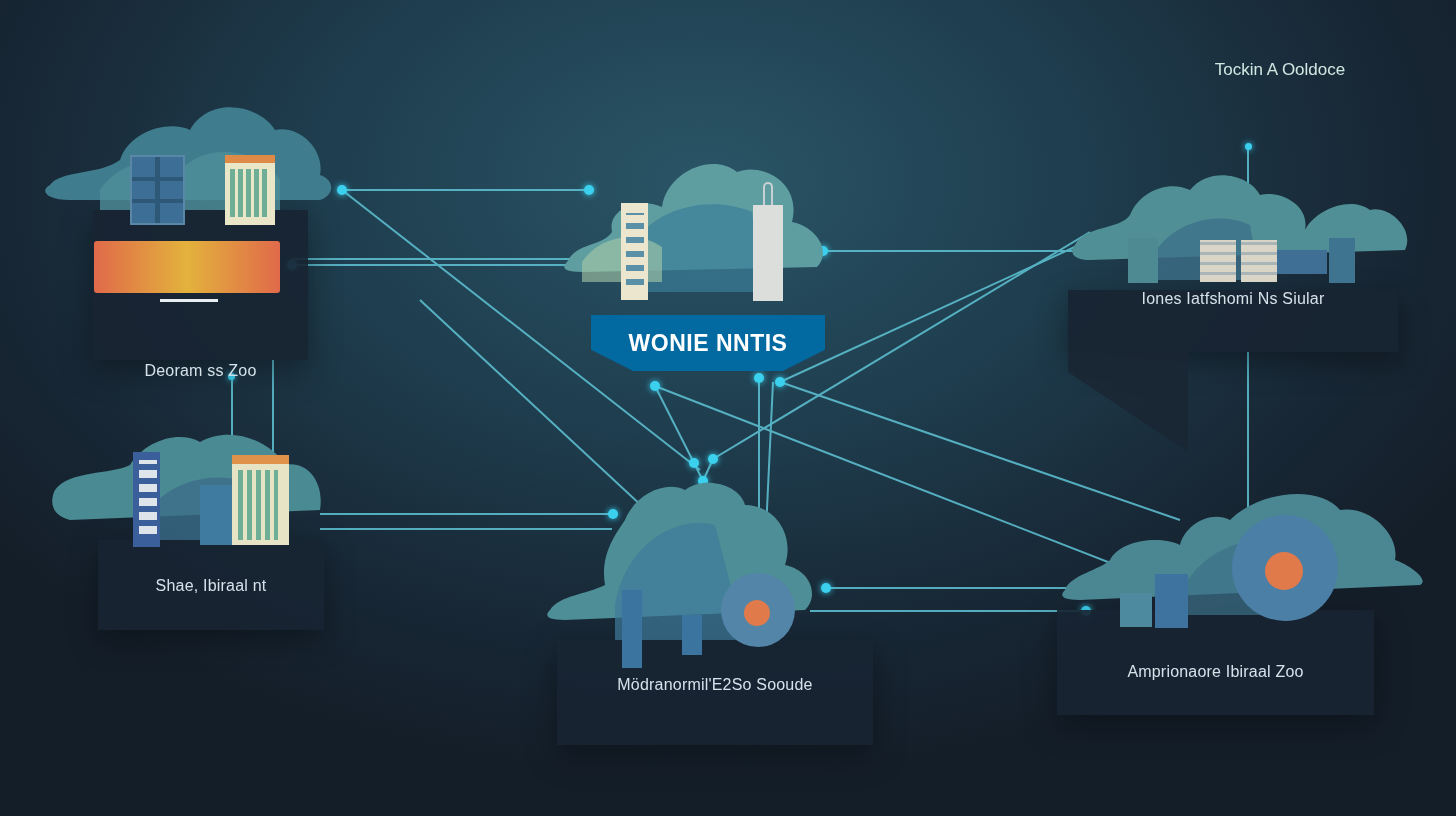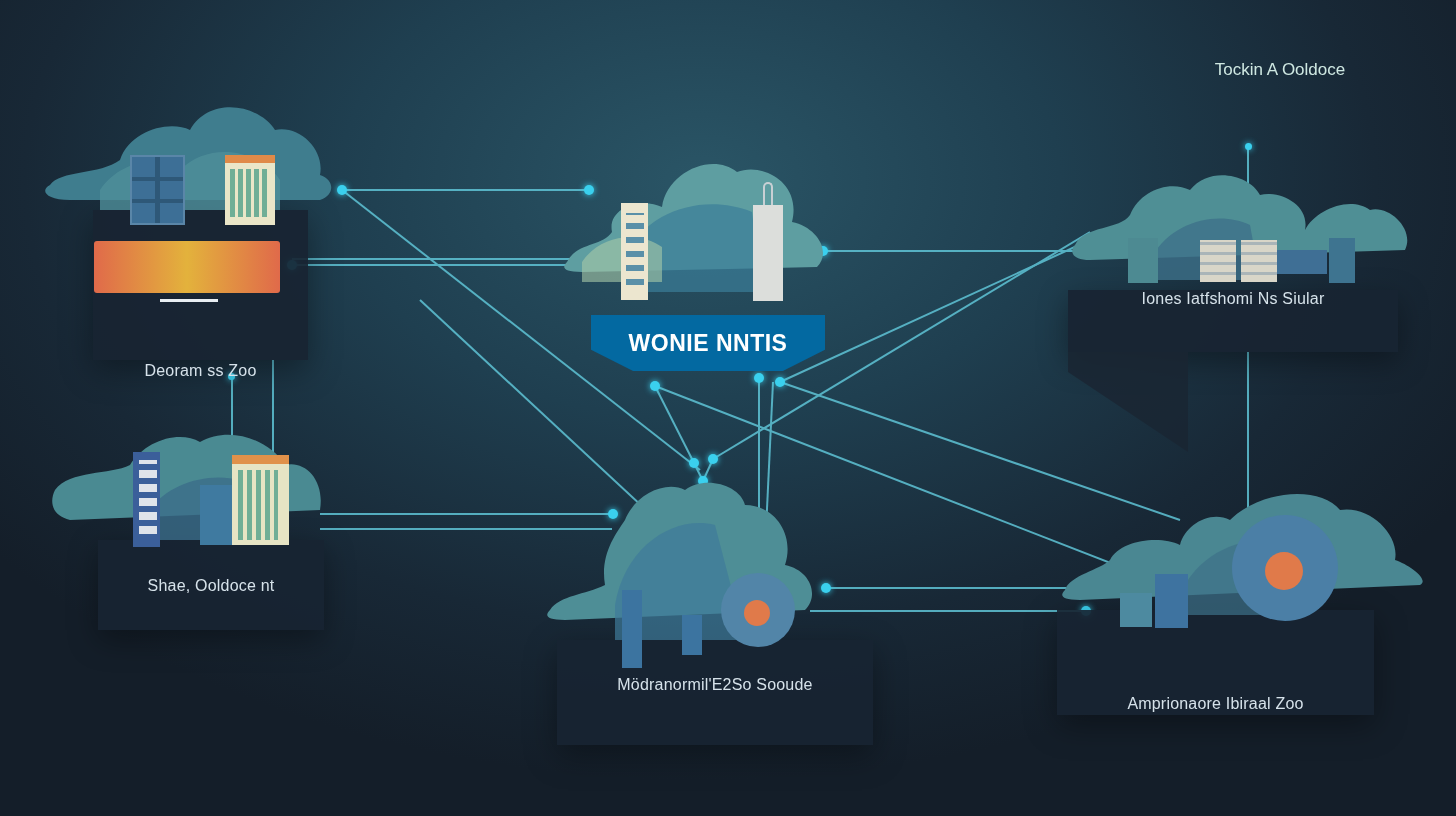--- a/index.html
+++ b/index.html
@@ -99,21 +99,21 @@
 <div class="panel" style="left:98px;top:540px;width:226px;height:90px;"></div>
 <svg class="cloud" style="left:50px;top:430px" width="280" height="115" viewBox="0 0 280 115">
   <path d="M5 60 C 20 40, 60 45, 80 35 C 95 10, 130 0, 150 12 C 180 -5, 220 10, 235 35 C 255 30, 275 50, 270 80 L 20 90 C 0 85, 0 70, 5 60 Z" fill="#4a8a92"></path>
   <path d="M90 100 C 100 60, 150 40, 190 50 L 200 110 L 90 110 Z" fill="#3b6d8a" opacity="0.8"></path>
 </svg>
 <div style="position:absolute;left:133px;top:452px;width:27px;height:95px;background:#3b5f9a;box-sizing:border-box;padding:8px 4px;
   background-image:repeating-linear-gradient(0deg, #3b5f9a 0 6px, #dfe3ea 6px 14px);background-size:18px 80px;background-position:6px 8px;background-repeat:no-repeat;"></div>
 <div style="position:absolute;left:200px;top:485px;width:32px;height:60px;background:#3f7aa0;"></div>
 <div style="position:absolute;left:232px;top:455px;width:57px;height:90px;background:#e6e4c4;border-top:9px solid #e0914a;box-sizing:border-box;
   background-image:repeating-linear-gradient(90deg, #6fae96 0 5px, #e6e4c4 5px 9px);background-size:40px 70px;background-position:6px 6px;background-repeat:no-repeat;"></div>
-<div class="label" style="left:98px;top:577px;width:226px;">Shae, Ooldoce nt</div>
+<div class="label" style="left:98px;top:577px;width:226px;">Shae, Ibiraal nt</div>
 
 <svg class="cloud" style="left:562px;top:152px" width="270" height="150" viewBox="0 0 270 150">
   <path d="M5 110 C 15 90, 40 95, 50 80 C 45 55, 80 45, 100 55 C 105 20, 150 0, 175 20 C 200 10, 240 30, 230 70 C 255 75, 270 100, 255 115 L 20 120 C 0 120, 0 115, 5 110 Z" fill="#5e9ea1"></path>
   <path d="M60 110 C 80 60, 140 40, 190 60 L 200 140 L 60 140 Z" fill="#3b7e98" opacity="0.7"></path>
   <path d="M20 110 C 40 80, 80 80, 100 95 L 100 130 L 20 130 Z" fill="#a8c9a8" opacity="0.6"></path>
 </svg>
 <div style="position:absolute;left:621px;top:203px;width:27px;height:97px;background:#ece6cf;
   background-image:repeating-linear-gradient(0deg, #ece6cf 0 8px, #5a90a8 8px 14px);background-size:18px 80px;background-position:5px 10px;background-repeat:no-repeat;"></div>
 <div style="position:absolute;left:753px;top:205px;width:30px;height:96px;background:#dcdedb;"></div>
 <div style="position:absolute;left:763px;top:182px;width:10px;height:23px;border:2px solid #c8d0d4;border-bottom:none;border-radius:5px 5px 0 0;box-sizing:border-box;"></div>
@@ -147,13 +147,13 @@
 
 <div class="panel" style="left:1057px;top:610px;width:317px;height:105px;"></div>
 <svg class="cloud" style="left:1060px;top:485px" width="370" height="140" viewBox="0 0 370 140">
   <path d="M5 105 C 10 90, 40 85, 50 75 C 60 55, 100 50, 120 60 C 125 40, 150 25, 170 35 C 200 5, 260 0, 280 25 C 310 20, 340 50, 335 75 C 350 80, 370 95, 360 100 L 20 115 C 0 115, 0 110, 5 105 Z" fill="#4a8792"></path>
   <path d="M120 110 C 140 60, 200 45, 240 60 L 250 130 L 120 130 Z" fill="#3d7089" opacity="0.7"></path>
 </svg>
 <div style="position:absolute;left:1120px;top:593px;width:32px;height:34px;background:#4d8aa0;"></div>
 <div style="position:absolute;left:1155px;top:574px;width:33px;height:54px;background:#3e73a0;"></div>
 <div style="position:absolute;left:1232px;top:515px;width:106px;height:106px;border-radius:50%;background:#4b7fa6;"></div>
 <div style="position:absolute;left:1265px;top:552px;width:38px;height:38px;border-radius:50%;background:#e07a4a;"></div>
-<div class="label" style="left:1057px;top:663px;width:317px;margin-top:32px;">Amprionaore Ibiraal Zoo</div>
+<div class="label" style="left:1057px;top:663px;width:317px;">Amprionaore Ibiraal Zoo</div>
 
 </body></html>

